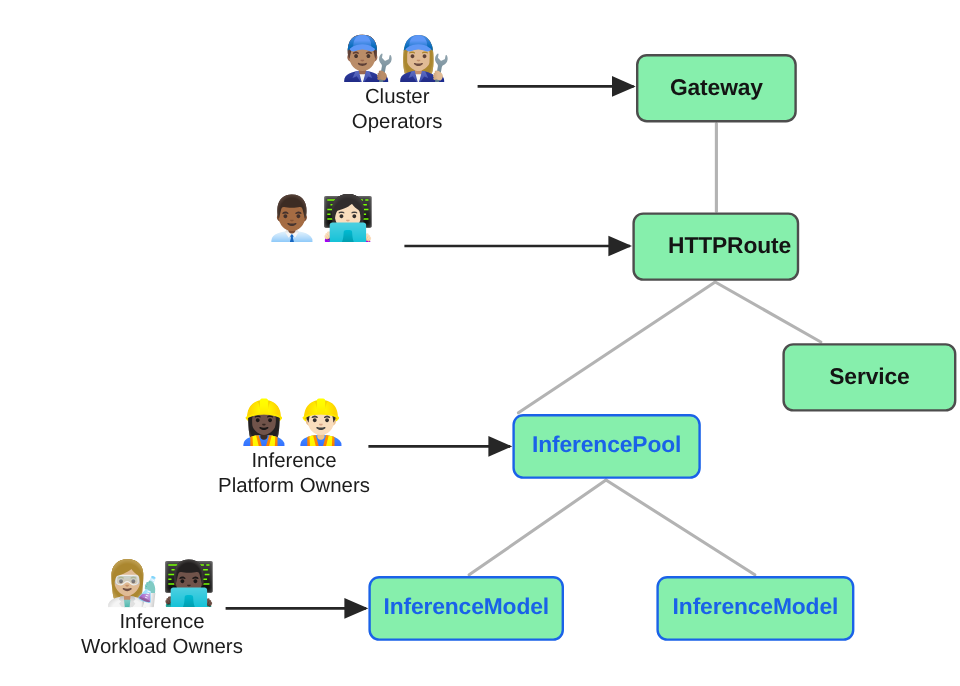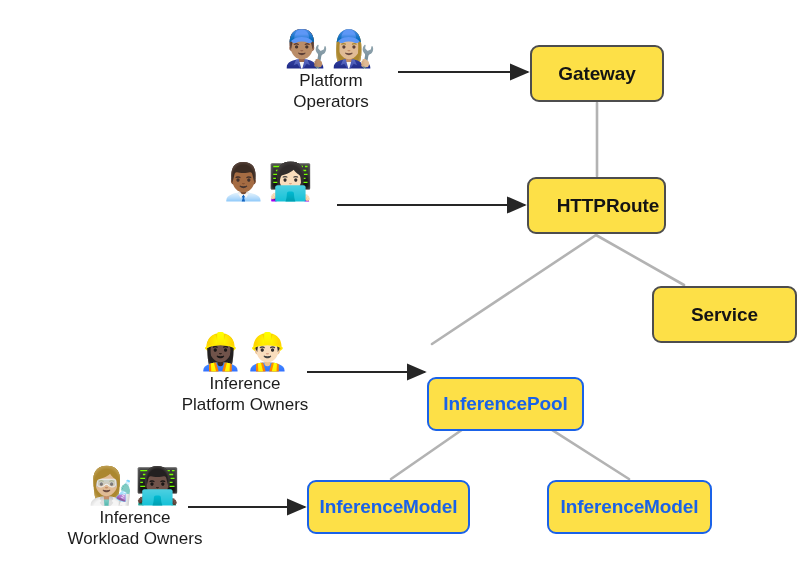--- a/index.html
+++ b/index.html
@@ -24,21 +24,21 @@
     width: 800px;
     height: 572px;
     pointer-events: none;
   }
   .node {
     position: absolute;
     box-sizing: border-box;
     display: flex;
     align-items: center;
     justify-content: center;
-    background: #fde047;
+    background: #86efac;
     border-radius: 9px;
     font-weight: bold;
     letter-spacing: -0.1px;
     white-space: nowrap;
   }
   .node.dark {
     border: 2px solid #4d4d4d;
     color: #141414;
   }
   .node.blue {
@@ -86,28 +86,28 @@
         <line x1="337" y1="205" x2="525" y2="205" stroke="#262626" stroke-width="2.2" marker-end="url(#arrowhead)"></line>
         <line x1="307" y1="372" x2="425" y2="372" stroke="#262626" stroke-width="2.2" marker-end="url(#arrowhead)"></line>
         <line x1="188" y1="507" x2="305" y2="507" stroke="#262626" stroke-width="2.2" marker-end="url(#arrowhead)"></line>
       </g>
   </svg>
 
   <div id="nodes-layer">
       <div class="node dark" style="left: 530px; top: 45px; width: 134px; height: 57px; font-size: 19px;">Gateway</div>
       <div class="node dark" style="left: 527px; top: 177px; width: 139px; height: 57px; font-size: 19px; padding-left: 23px;">HTTPRoute</div>
       <div class="node dark" style="left: 611px; top: 286px; width: 145px; height: 57px; font-size: 19px; margin-left: 41px;">Service</div>
-      <div class="node blue" style="left: 427px; top: 345px; width: 157px; height: 54px; font-size: 19px; margin-top: 32px;">InferencePool</div>
+      <div class="node blue" style="left: 427px; top: 345px; width: 157px; height: 54px; font-size: 19px;">InferencePool</div>
       <div class="node blue" style="left: 307px; top: 480px; width: 163px; height: 54px; font-size: 19px;">InferenceModel</div>
       <div class="node blue" style="left: 547px; top: 480px; width: 165px; height: 54px; font-size: 19px;">InferenceModel</div>
     </div>
   <div id="actors-layer">
       <div class="actor" style="left: 255px; top: 28px; width: 152px;">
         <div class="emojis">👨🏽‍🔧👩🏼‍🔧</div>
-        <div class="label">Platform
+        <div class="label">Cluster
 Operators</div>
       </div>
       <div class="actor" style="left: 192px; top: 161px; width: 152px;">
         <div class="emojis">👨🏾‍💼👩🏻‍💻</div>
       </div>
       <div class="actor" style="left: 155px; top: 331px; width: 180px;">
         <div class="emojis">👷🏿‍♀️👷🏻‍♂️</div>
         <div class="label">Inference
 Platform Owners</div>
       </div>

